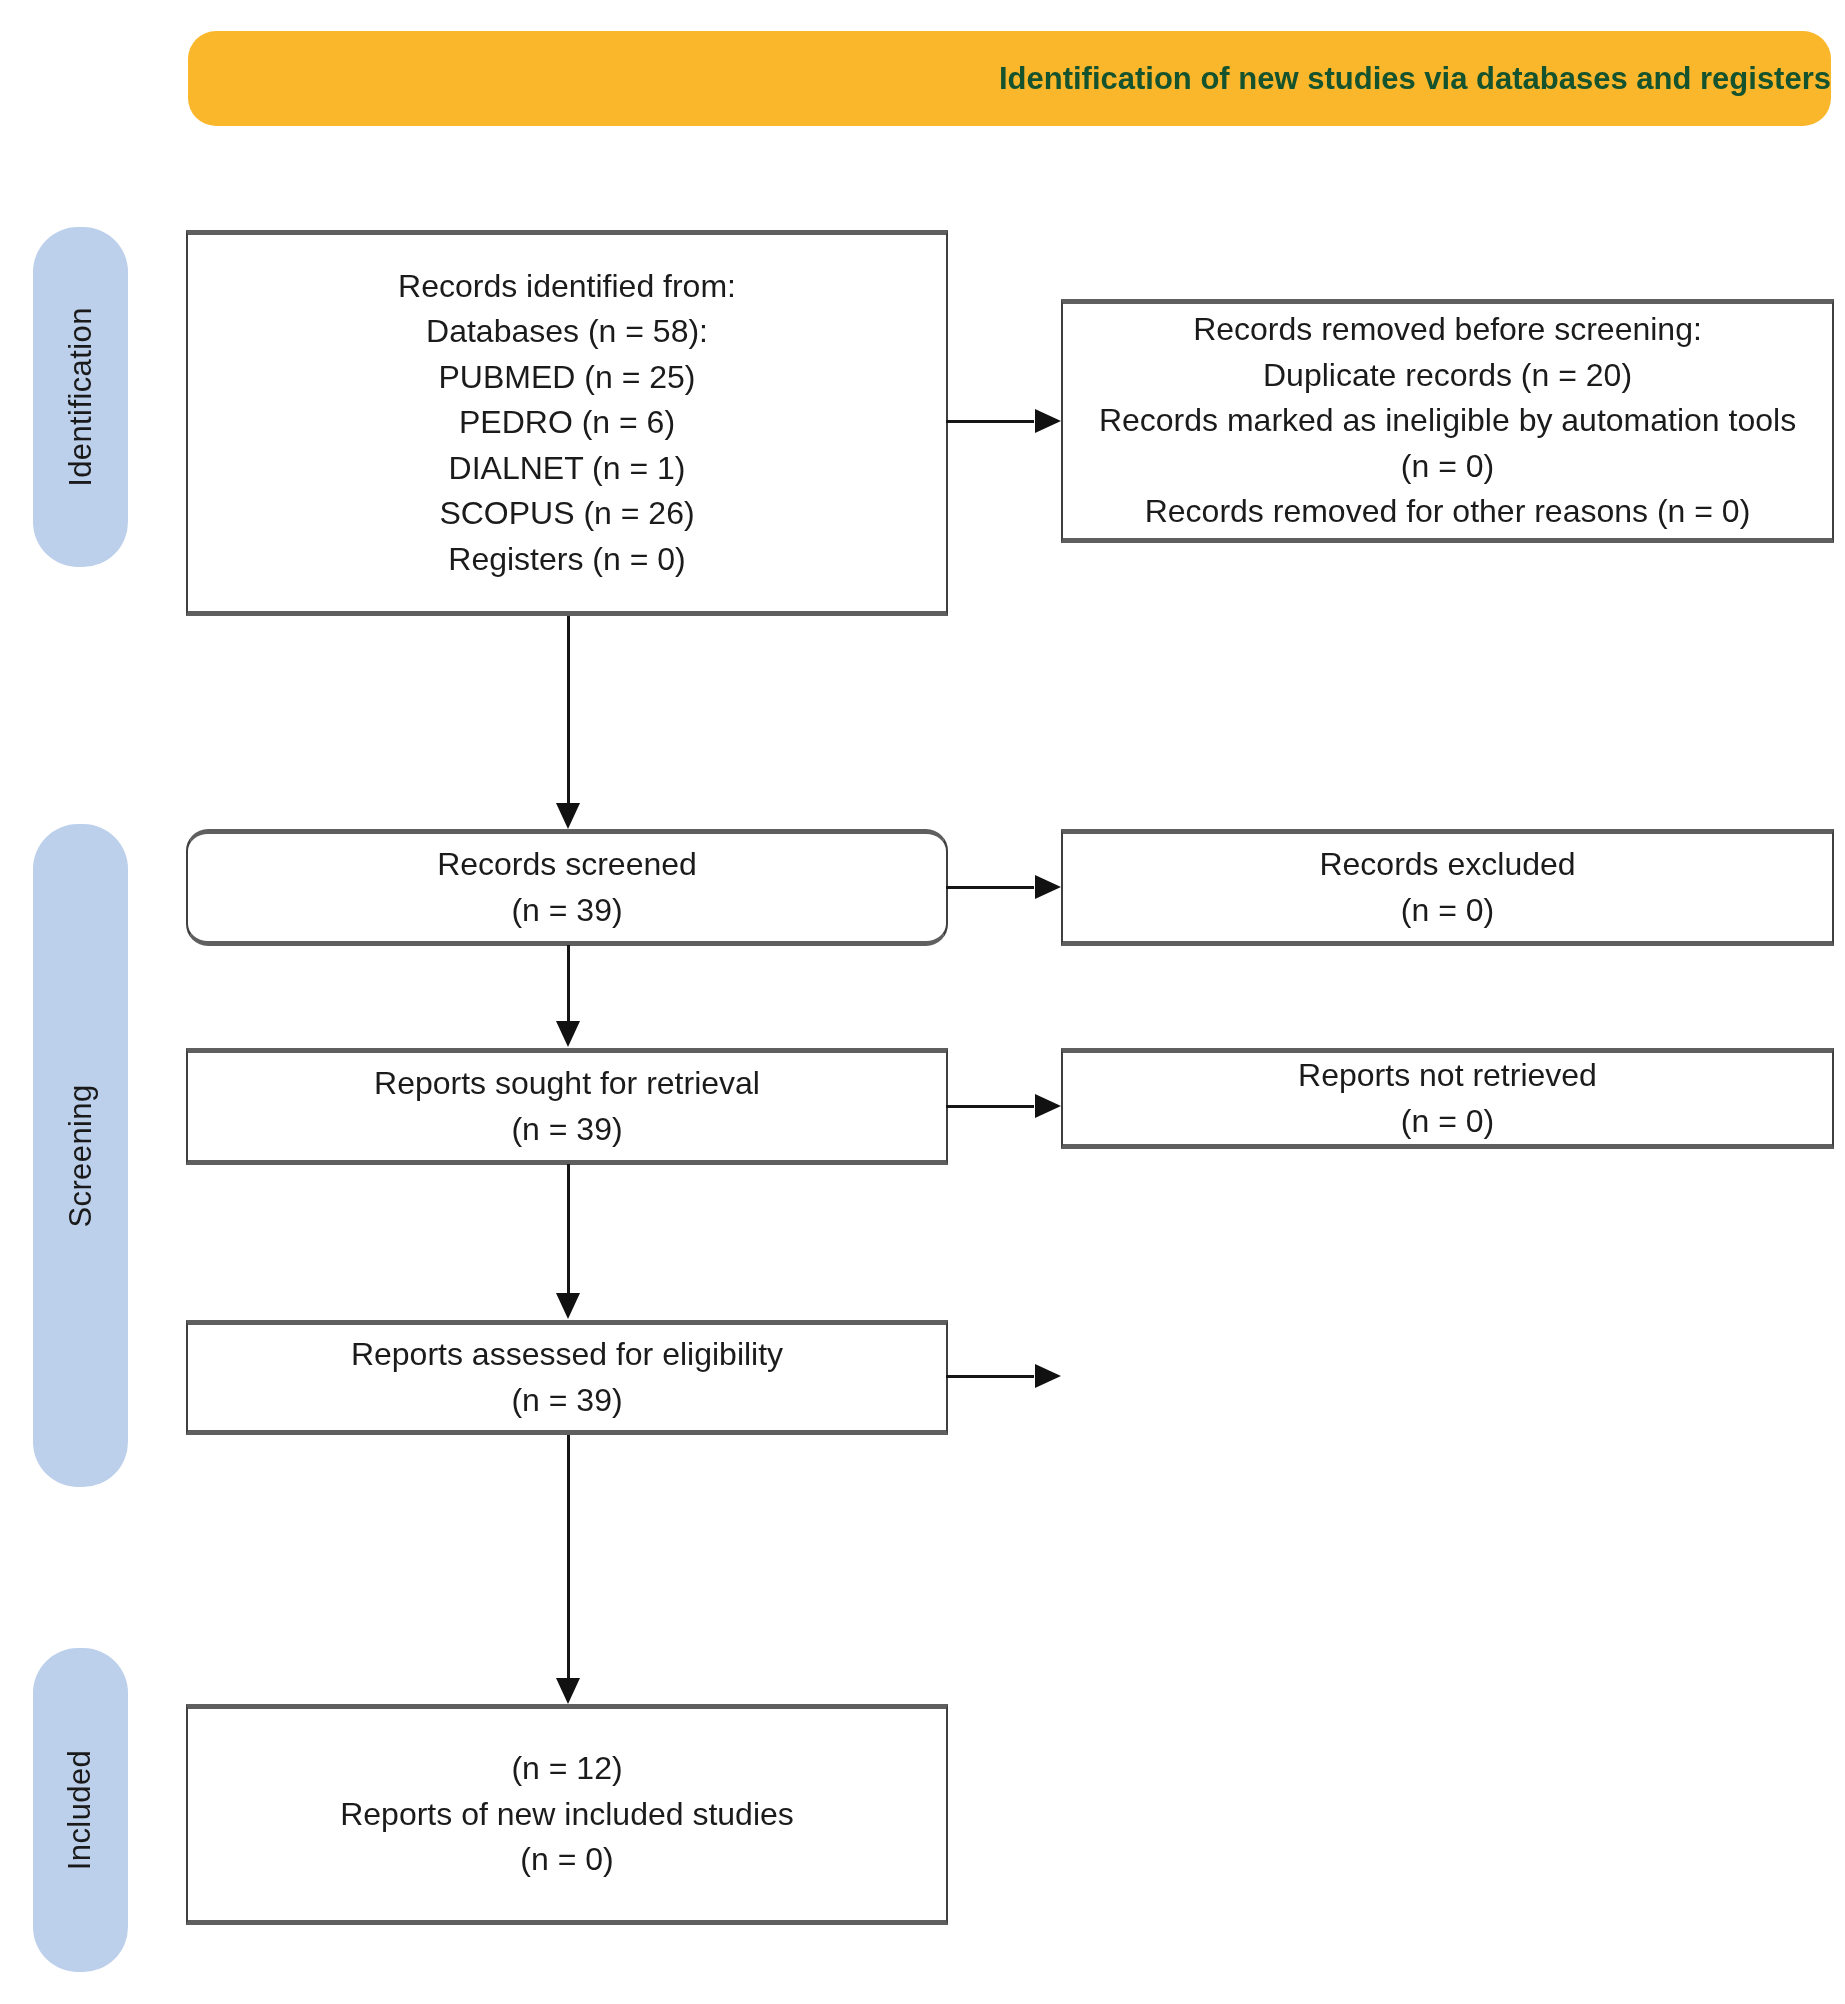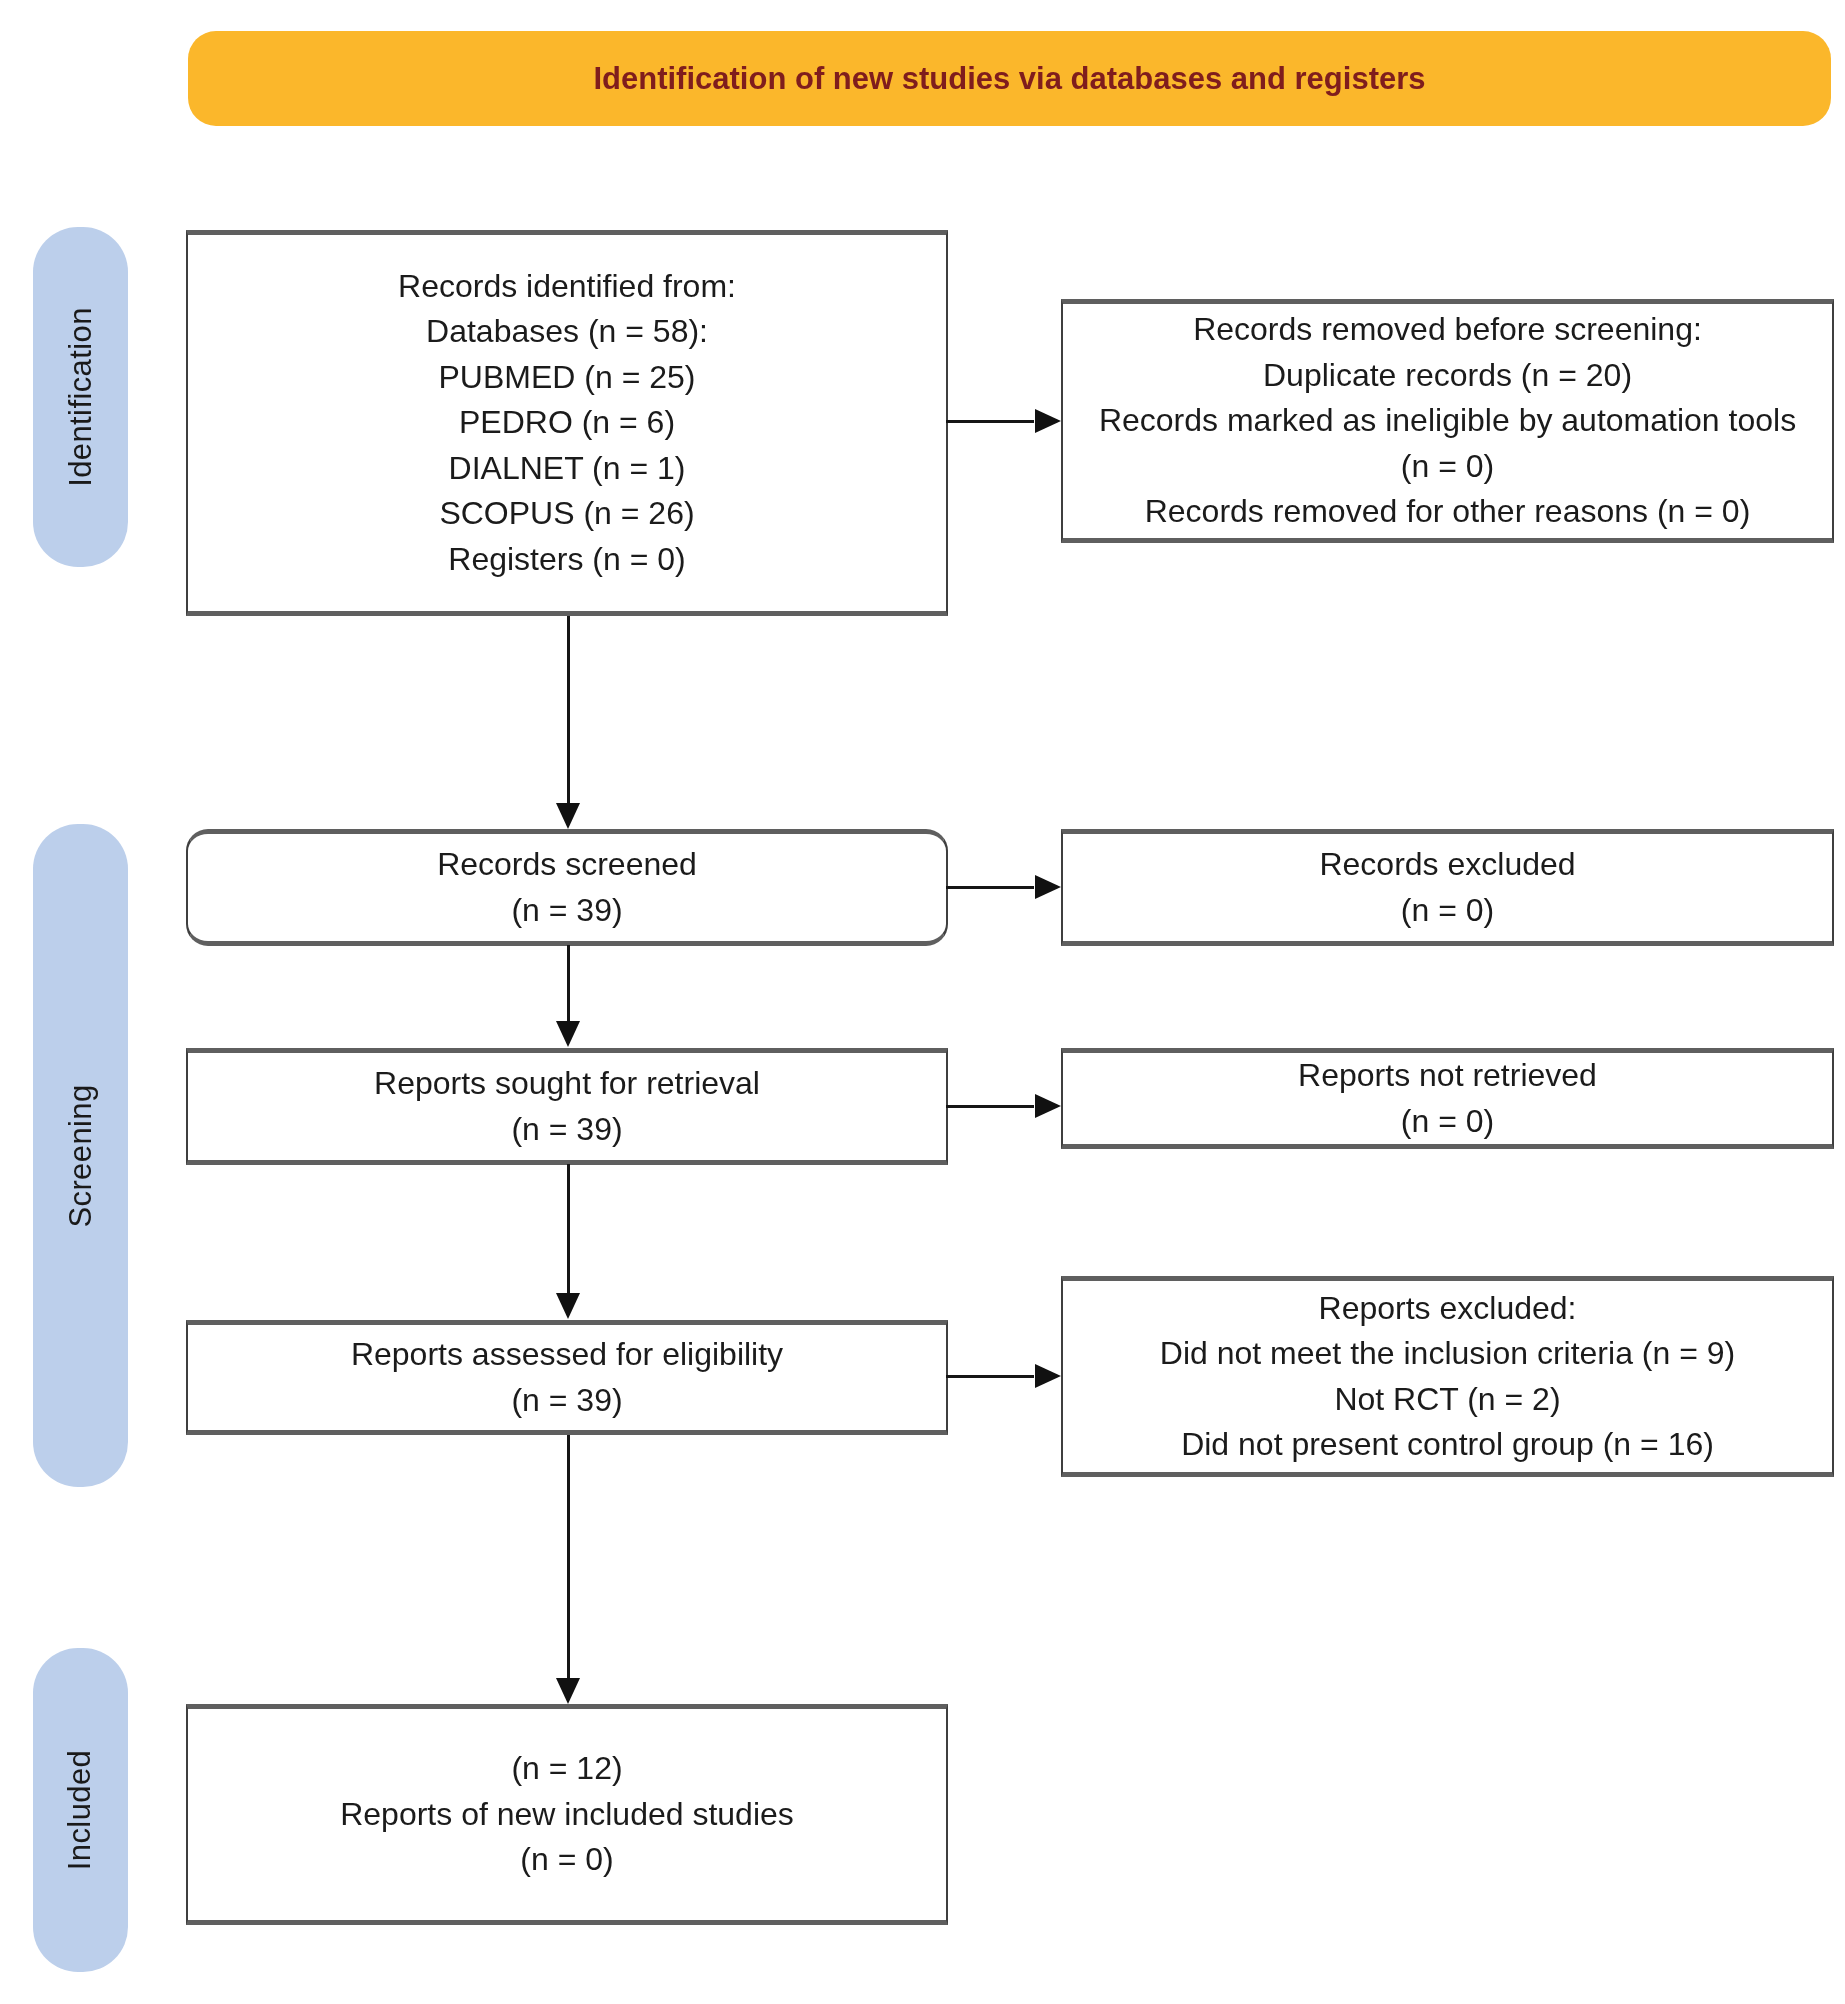--- a/index.html
+++ b/index.html
@@ -9,22 +9,22 @@
     height: 2005px;
     background: #ffffff;
     font-family: "Liberation Sans", sans-serif;
     color: #1b1b1b;
   }
   .banner {
     position: absolute;
     left: 188px; top: 31px; width: 1643px; height: 95px;
     background: var(--banner-bg, #FBB72B);
     border-radius: 28px;
-    display: flex; align-items: center; justify-content: center;
-    font-size: 31px; font-weight: bold; color: #7f1d1d;
+    display: flex; align-items: center; justify-content: flex-end;
+    font-size: 31px; font-weight: bold; color: #14532d;
     box-sizing: border-box;
   }
   .pill {
     position: absolute;
     left: 33px; width: 95px;
     background: var(--stage-bg, #BCCFEB);
     border-radius: 45px;
     display: flex; align-items: center; justify-content: center;
     box-sizing: border-box;
   }
@@ -128,26 +128,20 @@
   <div class="fbox right-col" style="top:1048px; height:101px;">
     <p>Reports not retrieved</p>
     <p>(n = 0)</p>
   </div>
 
   <div class="fbox left-col" style="top:1320px; height:115px;">
     <p>Reports assessed for eligibility</p>
     <p>(n = 39)</p>
   </div>
 
-  <div class="fbox right-col" style="top:1276px; height:201px;">
-    <p>Reports excluded:</p>
-    <p>Did not meet the inclusion criteria (n = 9)</p>
-    <p>Not RCT (n = 2)</p>
-    <p>Did not present control group (n = 16)</p>
-  </div>
 
   <div class="fbox left-col" style="top:1704px; height:221px;">
     <p>(n = 12)</p>
     <p>Reports of new included studies</p>
     <p>(n = 0)</p>
   </div>
 
   <div>
     <div class="vline" style="top:616px; height:188px;"></div>
     <div class="head-down" style="top:803px;"></div>

